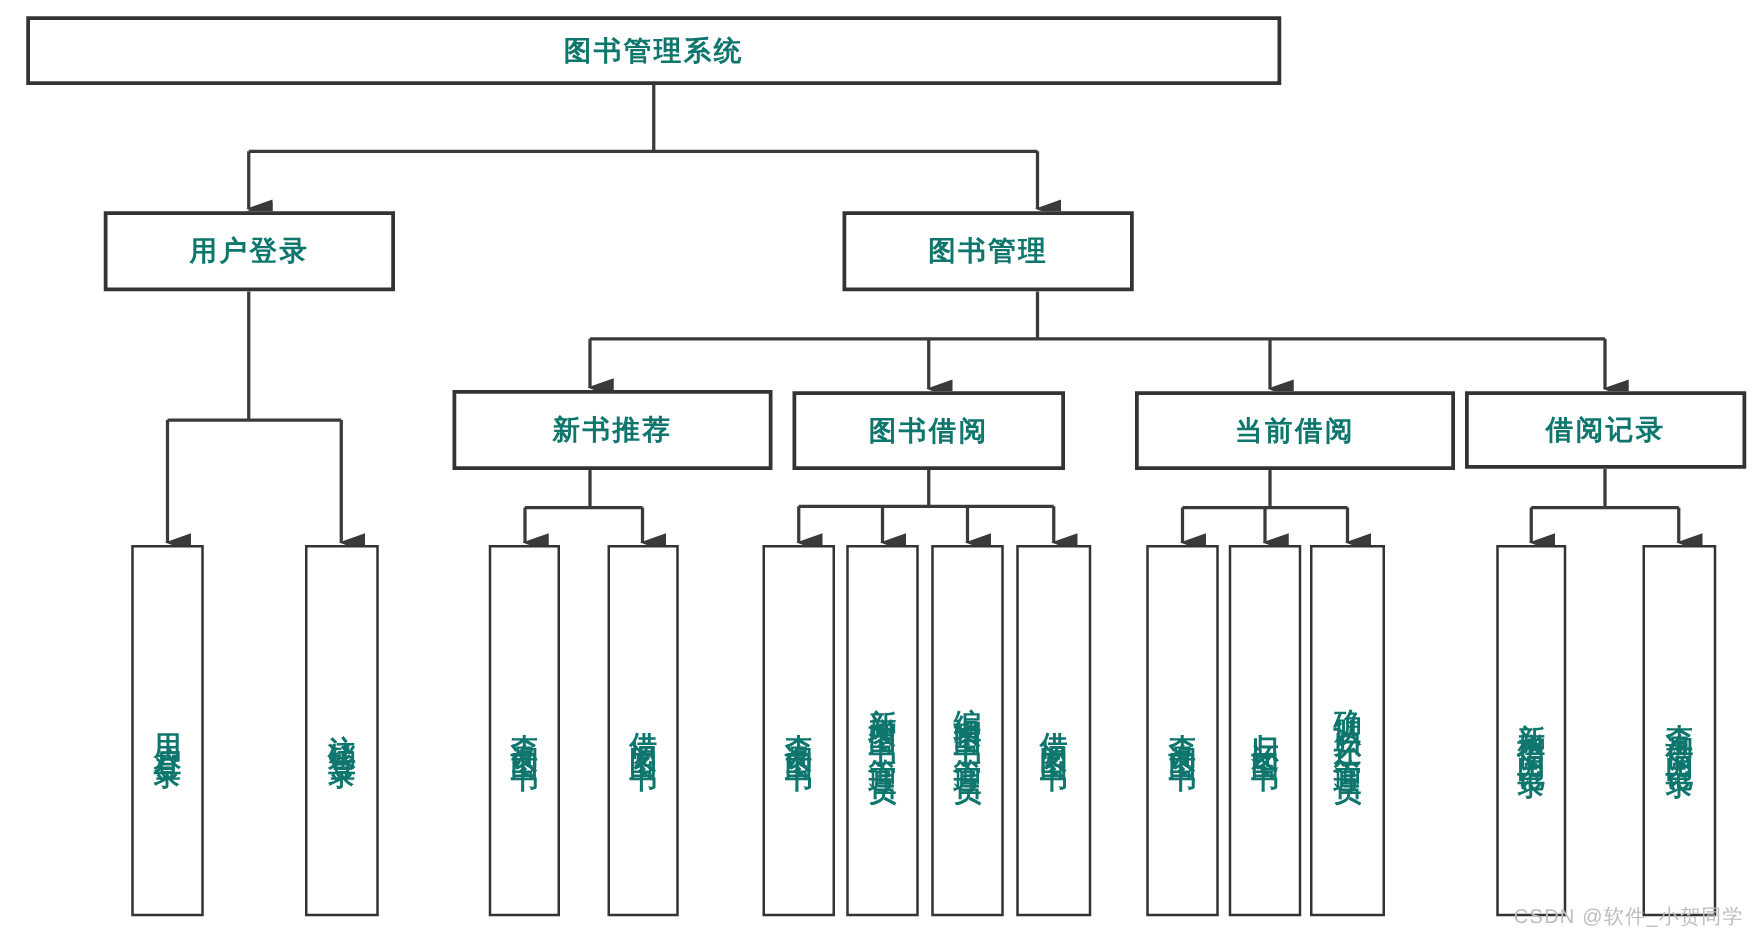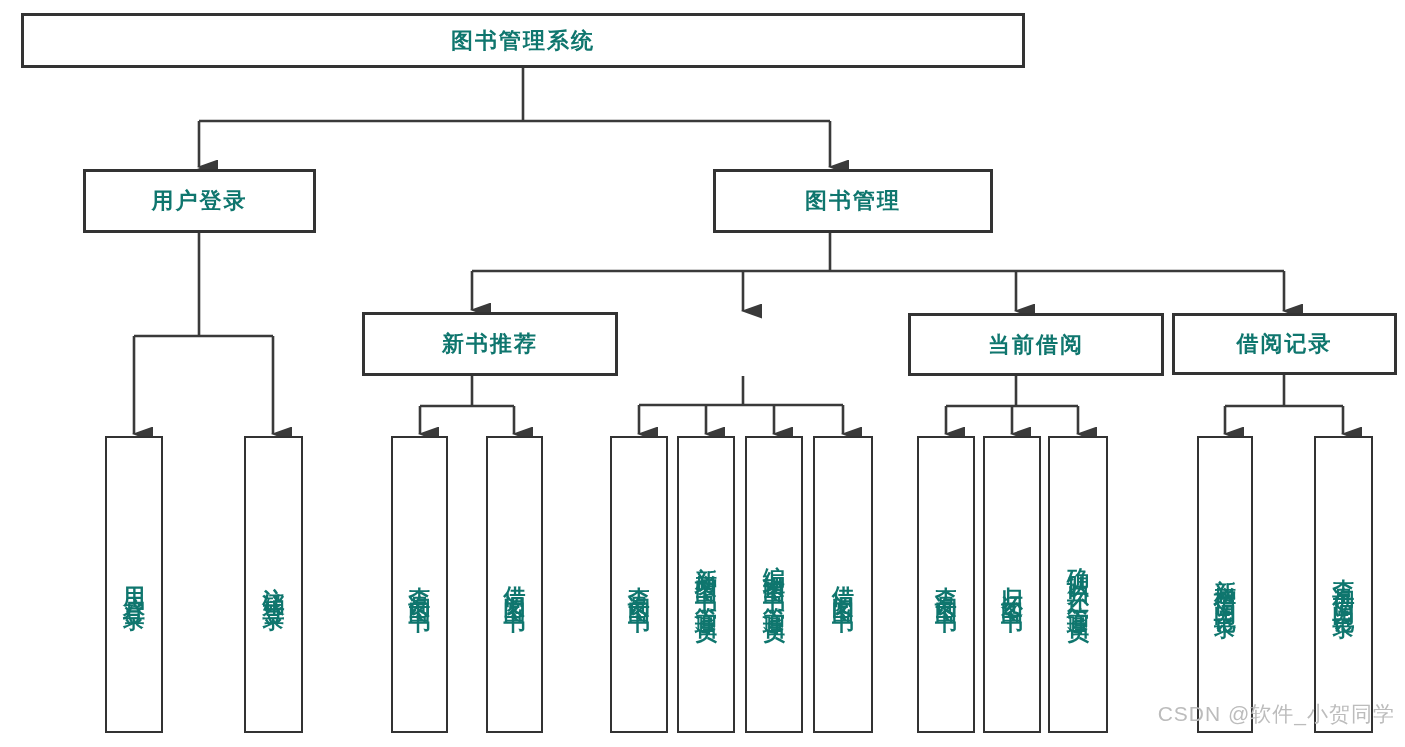--- a/index.html
+++ b/index.html
@@ -44,21 +44,21 @@
   .vbox .vtext {
     writing-mode: vertical-rl;
     text-orientation: mixed;
     font-size: 22px;
     letter-spacing: 8px;
     line-height: 1;
   }
   
   .b-root        { left: 21px;   top: 13px;  width: 1004px; height: 55px; }
   .b-user-login  { left: 83px;   top: 169px; width: 233px;  height: 64px; }
-  .b-book-mgmt   { left: 713px;  top: 169px; width: 280px;  height: 64px; }
+  .b-book-mgmt   { left: 674px;  top: 169px; width: 233px;  height: 64px; }
   .b-new-book    { left: 362px;  top: 312px; width: 256px;  height: 64px; }
   .b-borrow      { left: 634px;  top: 313px; width: 218px;  height: 63px; }
   .b-current     { left: 908px;  top: 313px; width: 256px;  height: 63px; }
   .b-records     { left: 1172px; top: 313px; width: 225px;  height: 62px; }
   
   .leaf { top: 436px; height: 297px; }
   .l-g1a { left: 105px;  width: 58px; }
   .l-g1b { left: 244px;  width: 59px; }
   .l-g2a { left: 391px;  width: 57px; }
   .l-g2b { left: 486px;  width: 57px; }
@@ -67,22 +67,22 @@
   .l-g3c { left: 745px;  width: 58px; }
   .l-g3d { left: 813px;  width: 60px; }
   .l-g4a { left: 917px;  width: 58px; }
   .l-g4b { left: 983px;  width: 58px; }
   .l-g4c { left: 1048px; width: 60px; }
   .l-g5a { left: 1197px; width: 56px; }
   .l-g5b { left: 1314px; width: 59px; }
   .watermark {
     position: absolute;
     right: 10px;
-    bottom: 19px;
-    font-size: 21px;
+    bottom: 3px;
+    font-size: 16px;
     color: #bcbcbc;
     letter-spacing: 1px;
     z-index: 3;
     white-space: nowrap;
   }
 </style>
 </head>
 <body>
 
 <div class="canvas">
@@ -145,20 +145,23 @@
   <div class="node hbox b-user-login">
     <span>用户登录</span>
   </div>
   <div class="node hbox b-book-mgmt">
     <span>图书管理</span>
   </div>
 
   <div class="node hbox b-new-book">
     <span>新书推荐</span>
   </div>
+  <div class="node hbox b-borrow">
+    <span>图书借阅</span>
+  </div>
   <div class="node hbox b-current">
     <span>当前借阅</span>
   </div>
   <div class="node hbox b-records">
     <span>借阅记录</span>
   </div>
 
   <div class="node vbox leaf l-g1a">
     <span class="vtext">用户登录</span>
   </div>

